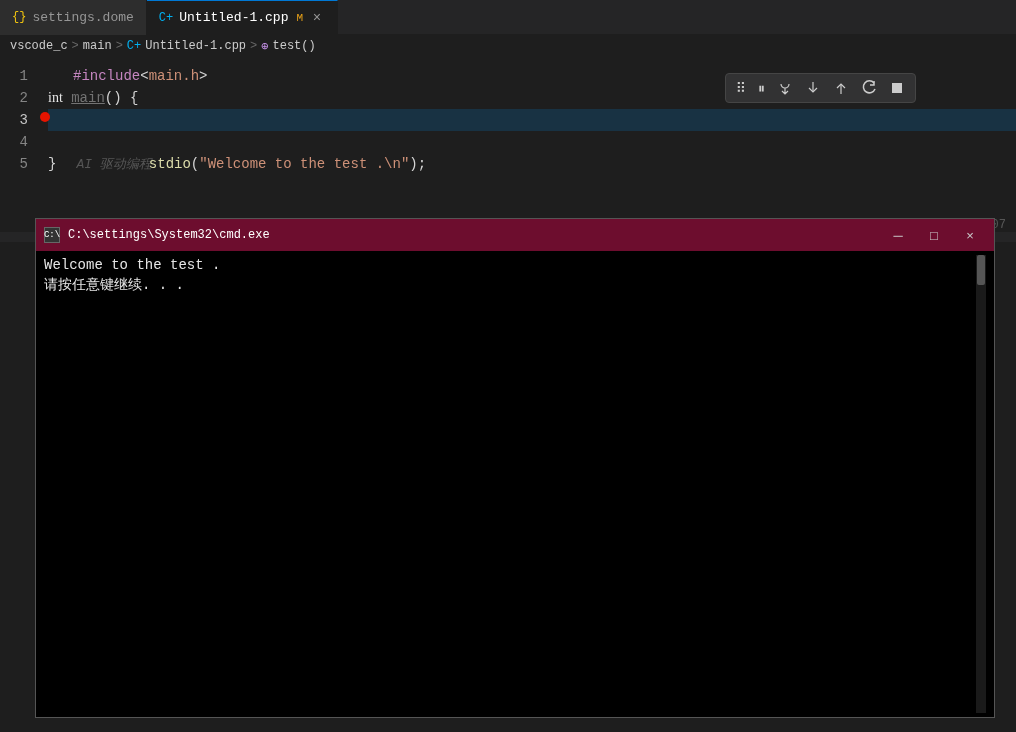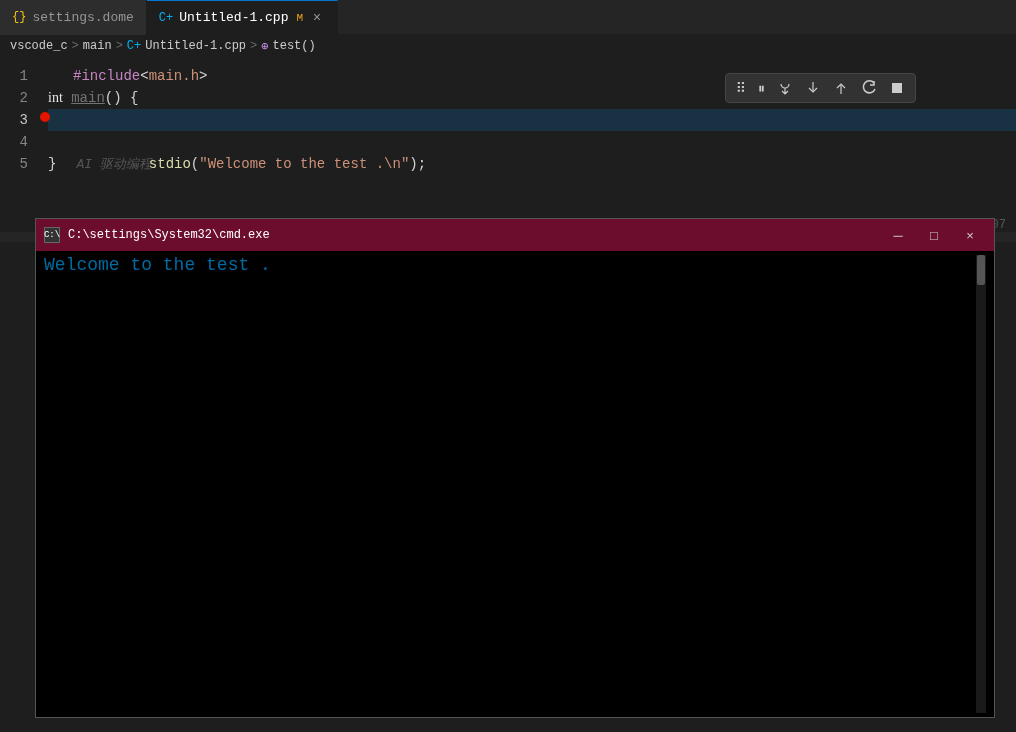--- a/index.html
+++ b/index.html
@@ -225,23 +225,23 @@
       font-size: 13px;
       display: flex;
       align-items: center;
       justify-content: center;
     }
 
     .cmd-body {
       background: #000000;
       flex: 1;
       padding: 4px 8px;
-      font-size: 18px;
+      font-size: 14px;
       line-height: 20px;
-      color: #0369a1;
+      color: #e5e5e5;
       position: relative;
       overflow: hidden;
       display: flex;
     }
     .cmd-text-area {
       flex: 1;
     }
     .cmd-scrollbar {
       width: 10px;
       background: #1a1a1a;
@@ -380,20 +380,21 @@
         </button>
         <button class="cmd-ctrl-btn close-btn" title="Close">
           <span>×</span>
         </button>
       </div>
     </div>
 
     <div class="cmd-body">
       <div class="cmd-text-area">
         <div>Welcome to the test .</div>
+        <div>请按任意键继续. . .</div>
       </div>
       <div class="cmd-scrollbar">
         <div class="cmd-scrollbar-thumb"></div>
       </div>
     </div>
   </div>
 
   <div class="watermark">
     <span>CSDN @AiENG_07</span>
   </div>

